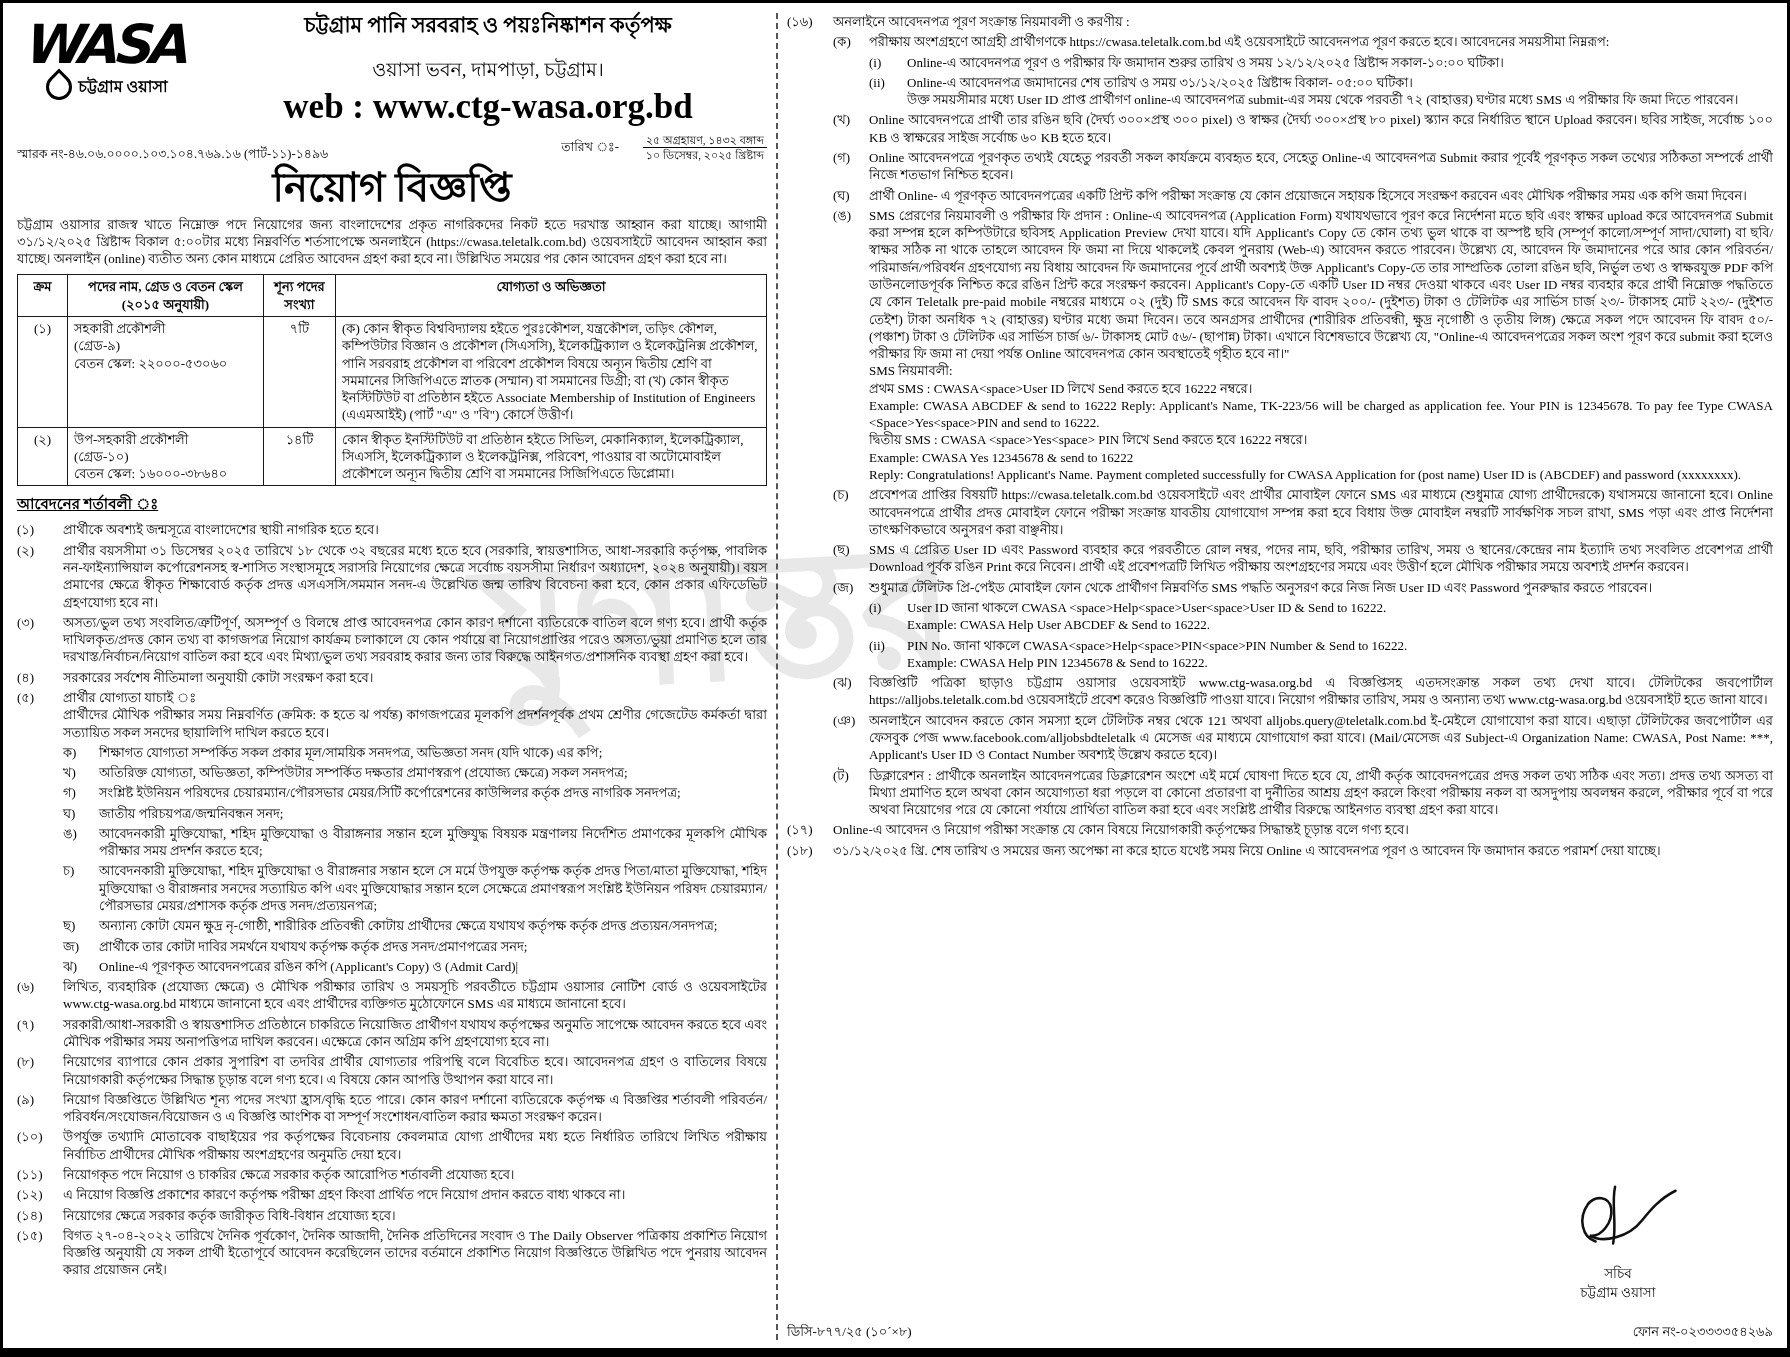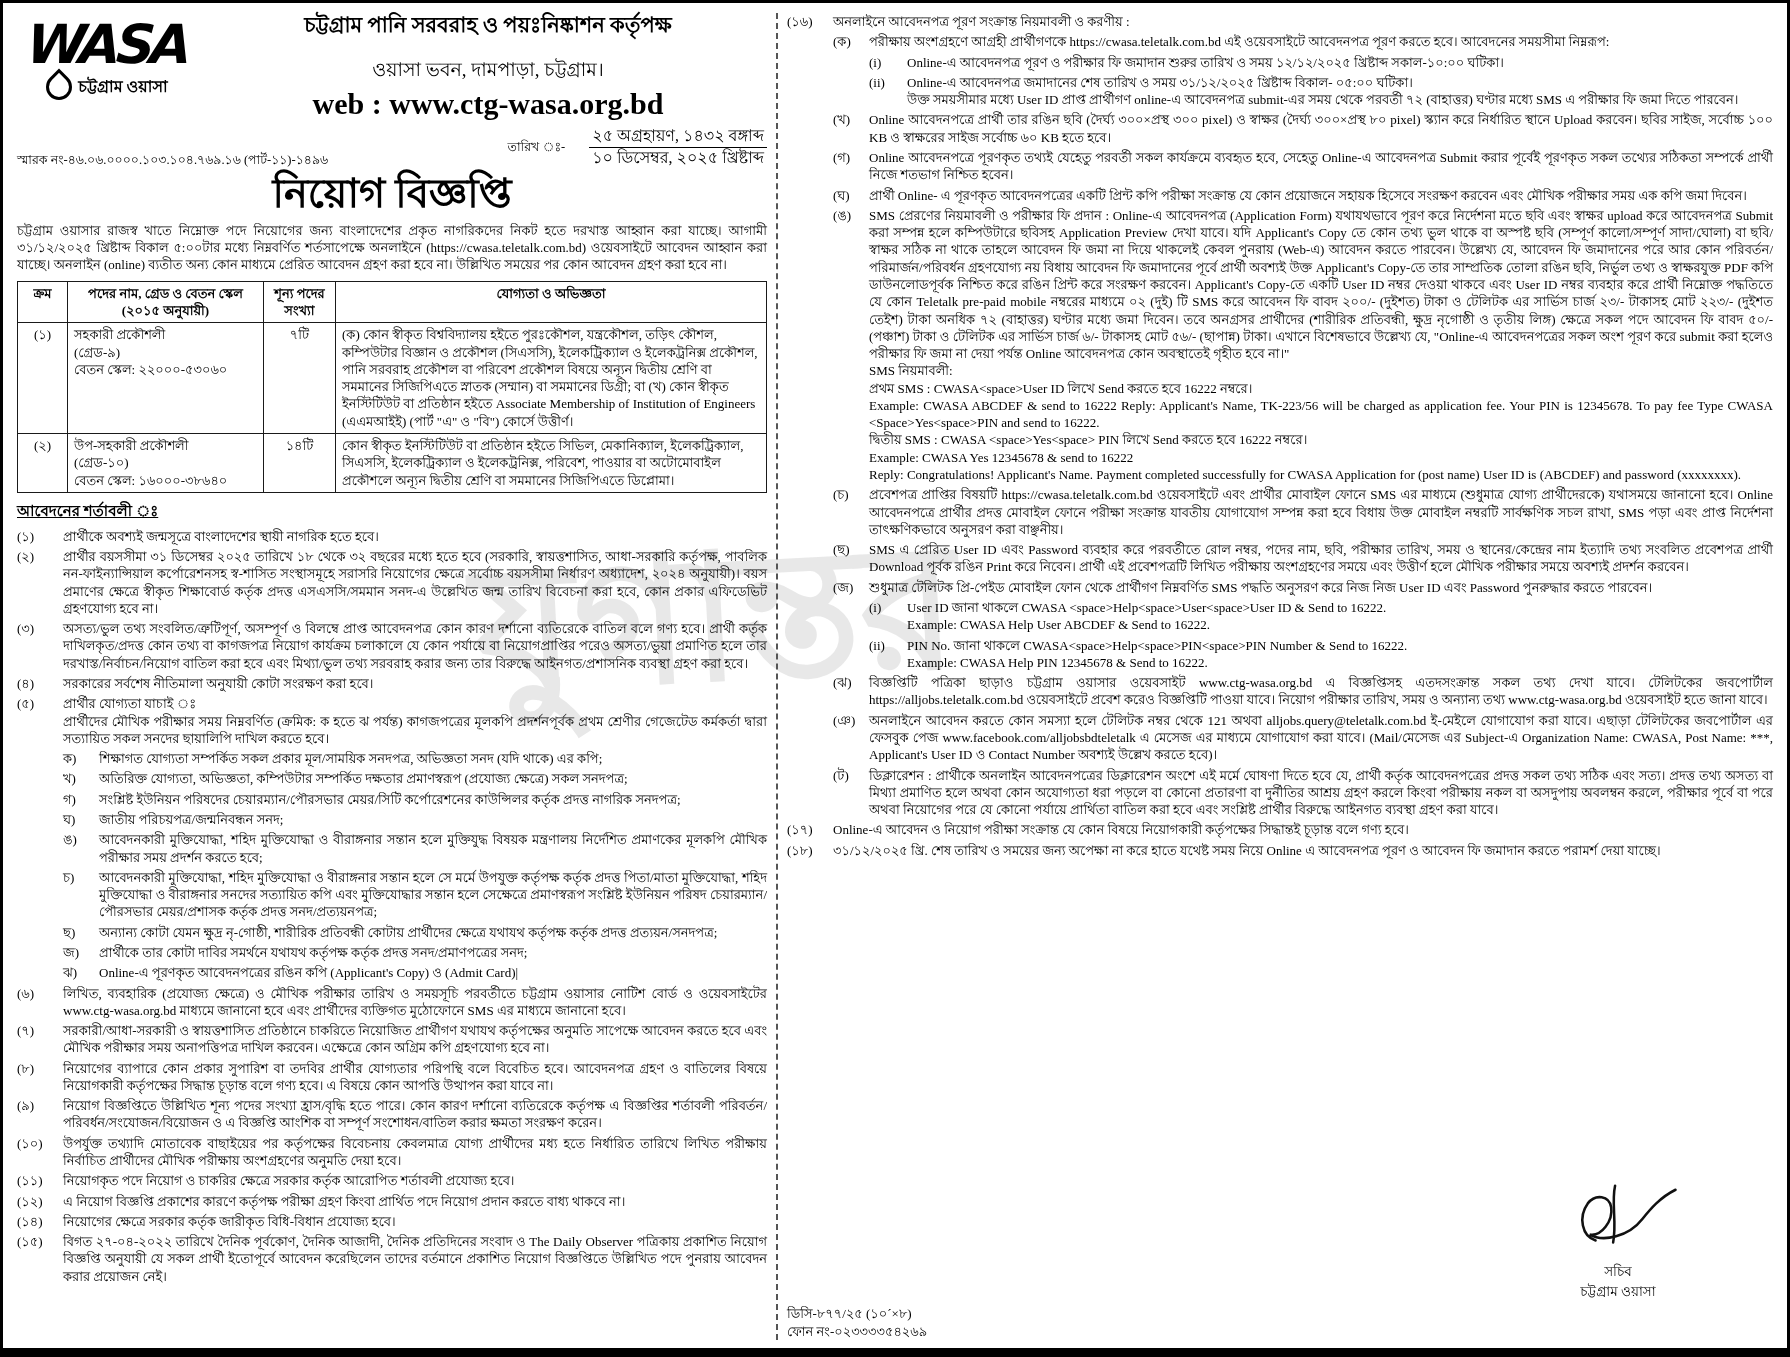--- a/index.html
+++ b/index.html
@@ -20,25 +20,25 @@
   .hdr{display:flex;gap:12px;}
   .logo{flex:0 0 180px;text-align:center;padding-top:8px;}
   .logo-word{font-family:"DejaVu Sans",sans-serif;font-weight:900;font-style:italic;
     font-size:54px;letter-spacing:-5px;line-height:.9;transform:skewX(-4deg);}
   .logo-row{display:flex;align-items:center;justify-content:center;gap:6px;margin-top:4px;}
   .logo-drop{width:20px;height:20px;border:3px solid #000;border-radius:0 50% 50% 50%;transform:rotate(45deg);display:inline-block;}
   .logo-sub{font-weight:bold;font-size:16px;}
   .hdr-center{flex:1;text-align:center;}
   .org-name{font-size:21px;font-weight:bold;line-height:1.15;}
   .org-address{font-size:19px;margin-top:20px;}
-  .org-web{font-size:30px;font-weight:bold;margin-top:2px;}
+  .org-web{font-size:35px;font-weight:bold;margin-top:2px;}
 
   .memo-row{display:flex;justify-content:space-between;align-items:flex-end;font-size:12.5px;margin-top:2px;}
   .date-wrap{display:flex;align-items:center;gap:24px;}
-  .date-frac{text-align:center;font-size:16px;line-height:1.3;}
+  .date-frac{text-align:center;font-size:11px;line-height:1.3;}
   .date-top{border-bottom:1.3px solid #000;padding:0 3px;}
 
   .title{text-align:center;font-size:40px;font-weight:bold;line-height:1.1;margin:3px 0 6px;}
   .intro{text-align:justify;margin:0 0 7px;}
 
   table.posts{border-collapse:collapse;width:100%;margin-bottom:8px;}
   table.posts th,table.posts td{border:1.6px solid #1a1a1a;padding:3px 6px;vertical-align:top;}
   table.posts th{text-align:center;font-weight:bold;}
   td.c-num,td.c-vac{text-align:center;}
   .pre{white-space:pre-line;margin-left:25px;}
@@ -48,21 +48,21 @@
   .item-row{display:flex;margin-bottom:3px;text-align:justify;}
   .item-row .num{flex:0 0 46px;}
   .item-row .num.n1{flex-basis:36px;}
   .item-row .num.n2{flex-basis:38px;}
   .item-row .body{flex:1;white-space:pre-line;}
   .subs{margin-bottom:2px;}
 
   .sig-block{margin-top:auto;align-self:flex-end;text-align:center;margin-right:80px;}
   .sig-scribble{height:78px;}
   .sig-line{font-size:13.5px;line-height:1.45;}
-  .bottom-row{display:flex;justify-content:space-between;font-size:13px;margin-top:4px;flex-direction:column;}
+  .bottom-row{display:flex;justify-content:space-between;font-size:13px;margin-top:20px;}
 
   .watermark{
     position:absolute;left:470px;top:500px;z-index:0;
     font-family:"DejaVu Sans",sans-serif;font-weight:bold;
     font-size:175px;color:#9a9a9a;opacity:.22;transform:rotate(-3deg);
     pointer-events:none;white-space:nowrap;
   }
   .col-left,.col-right,.divider{position:relative;z-index:1;}
 </style>
 </head>

